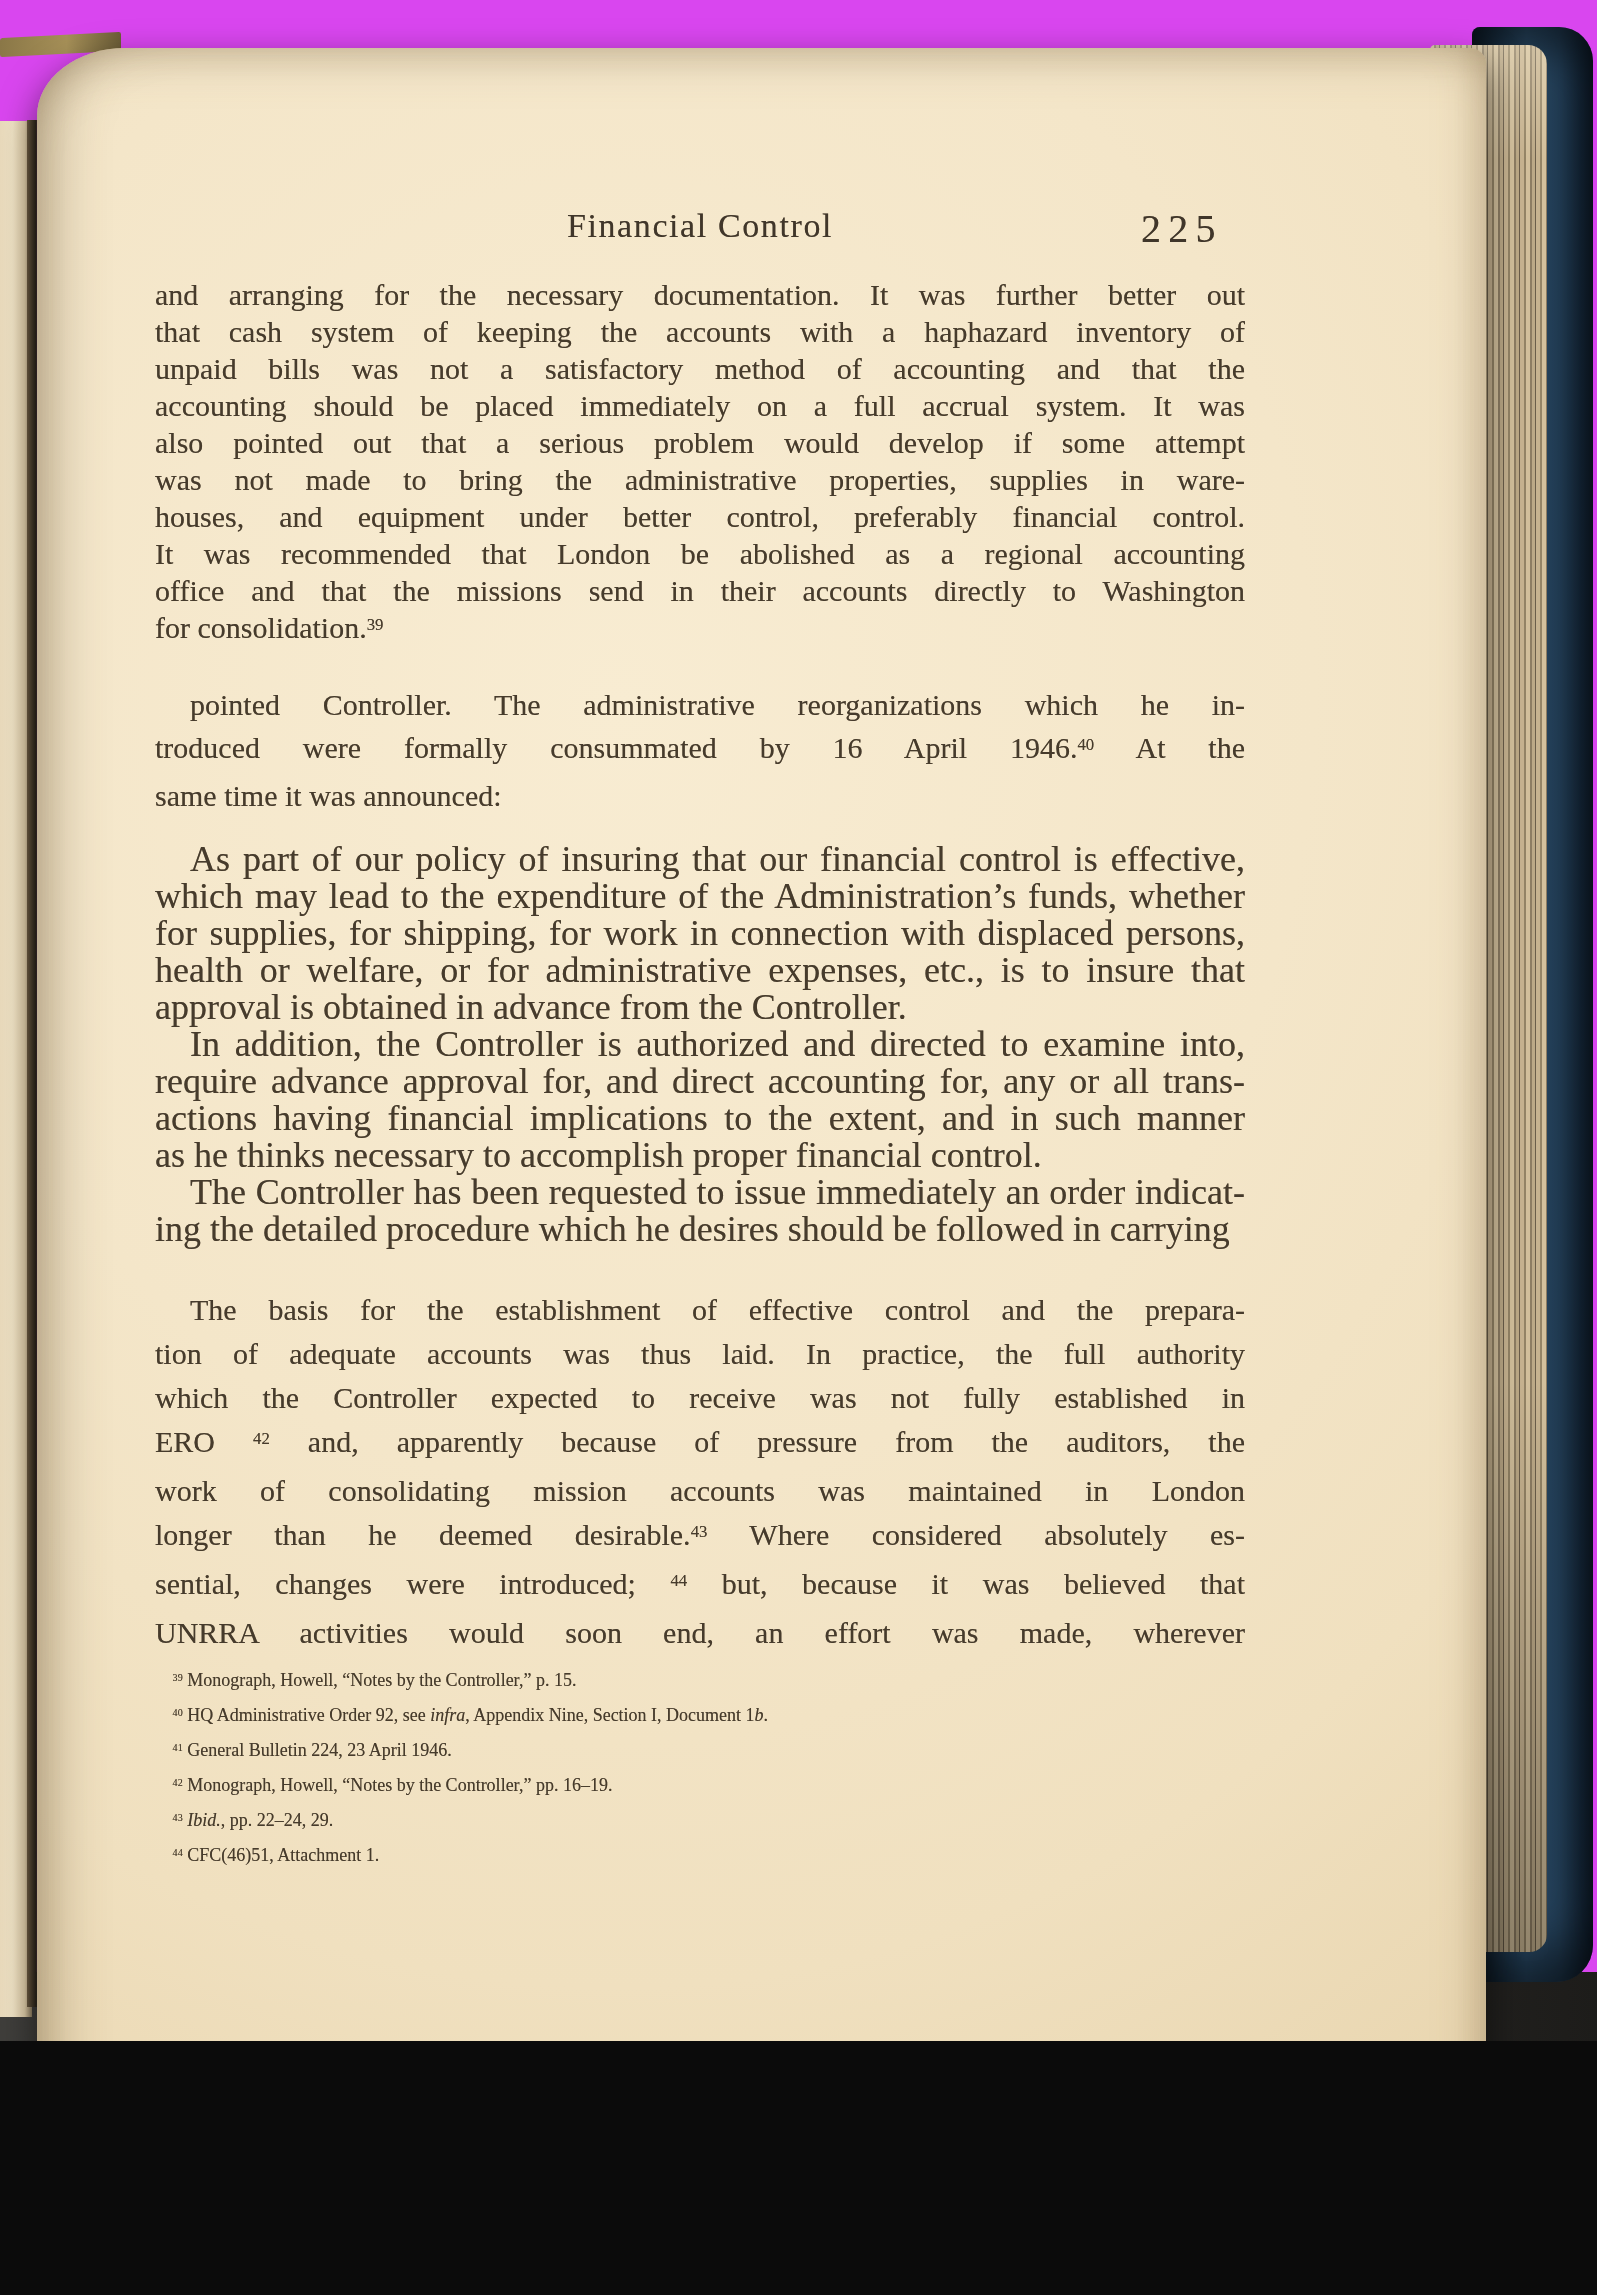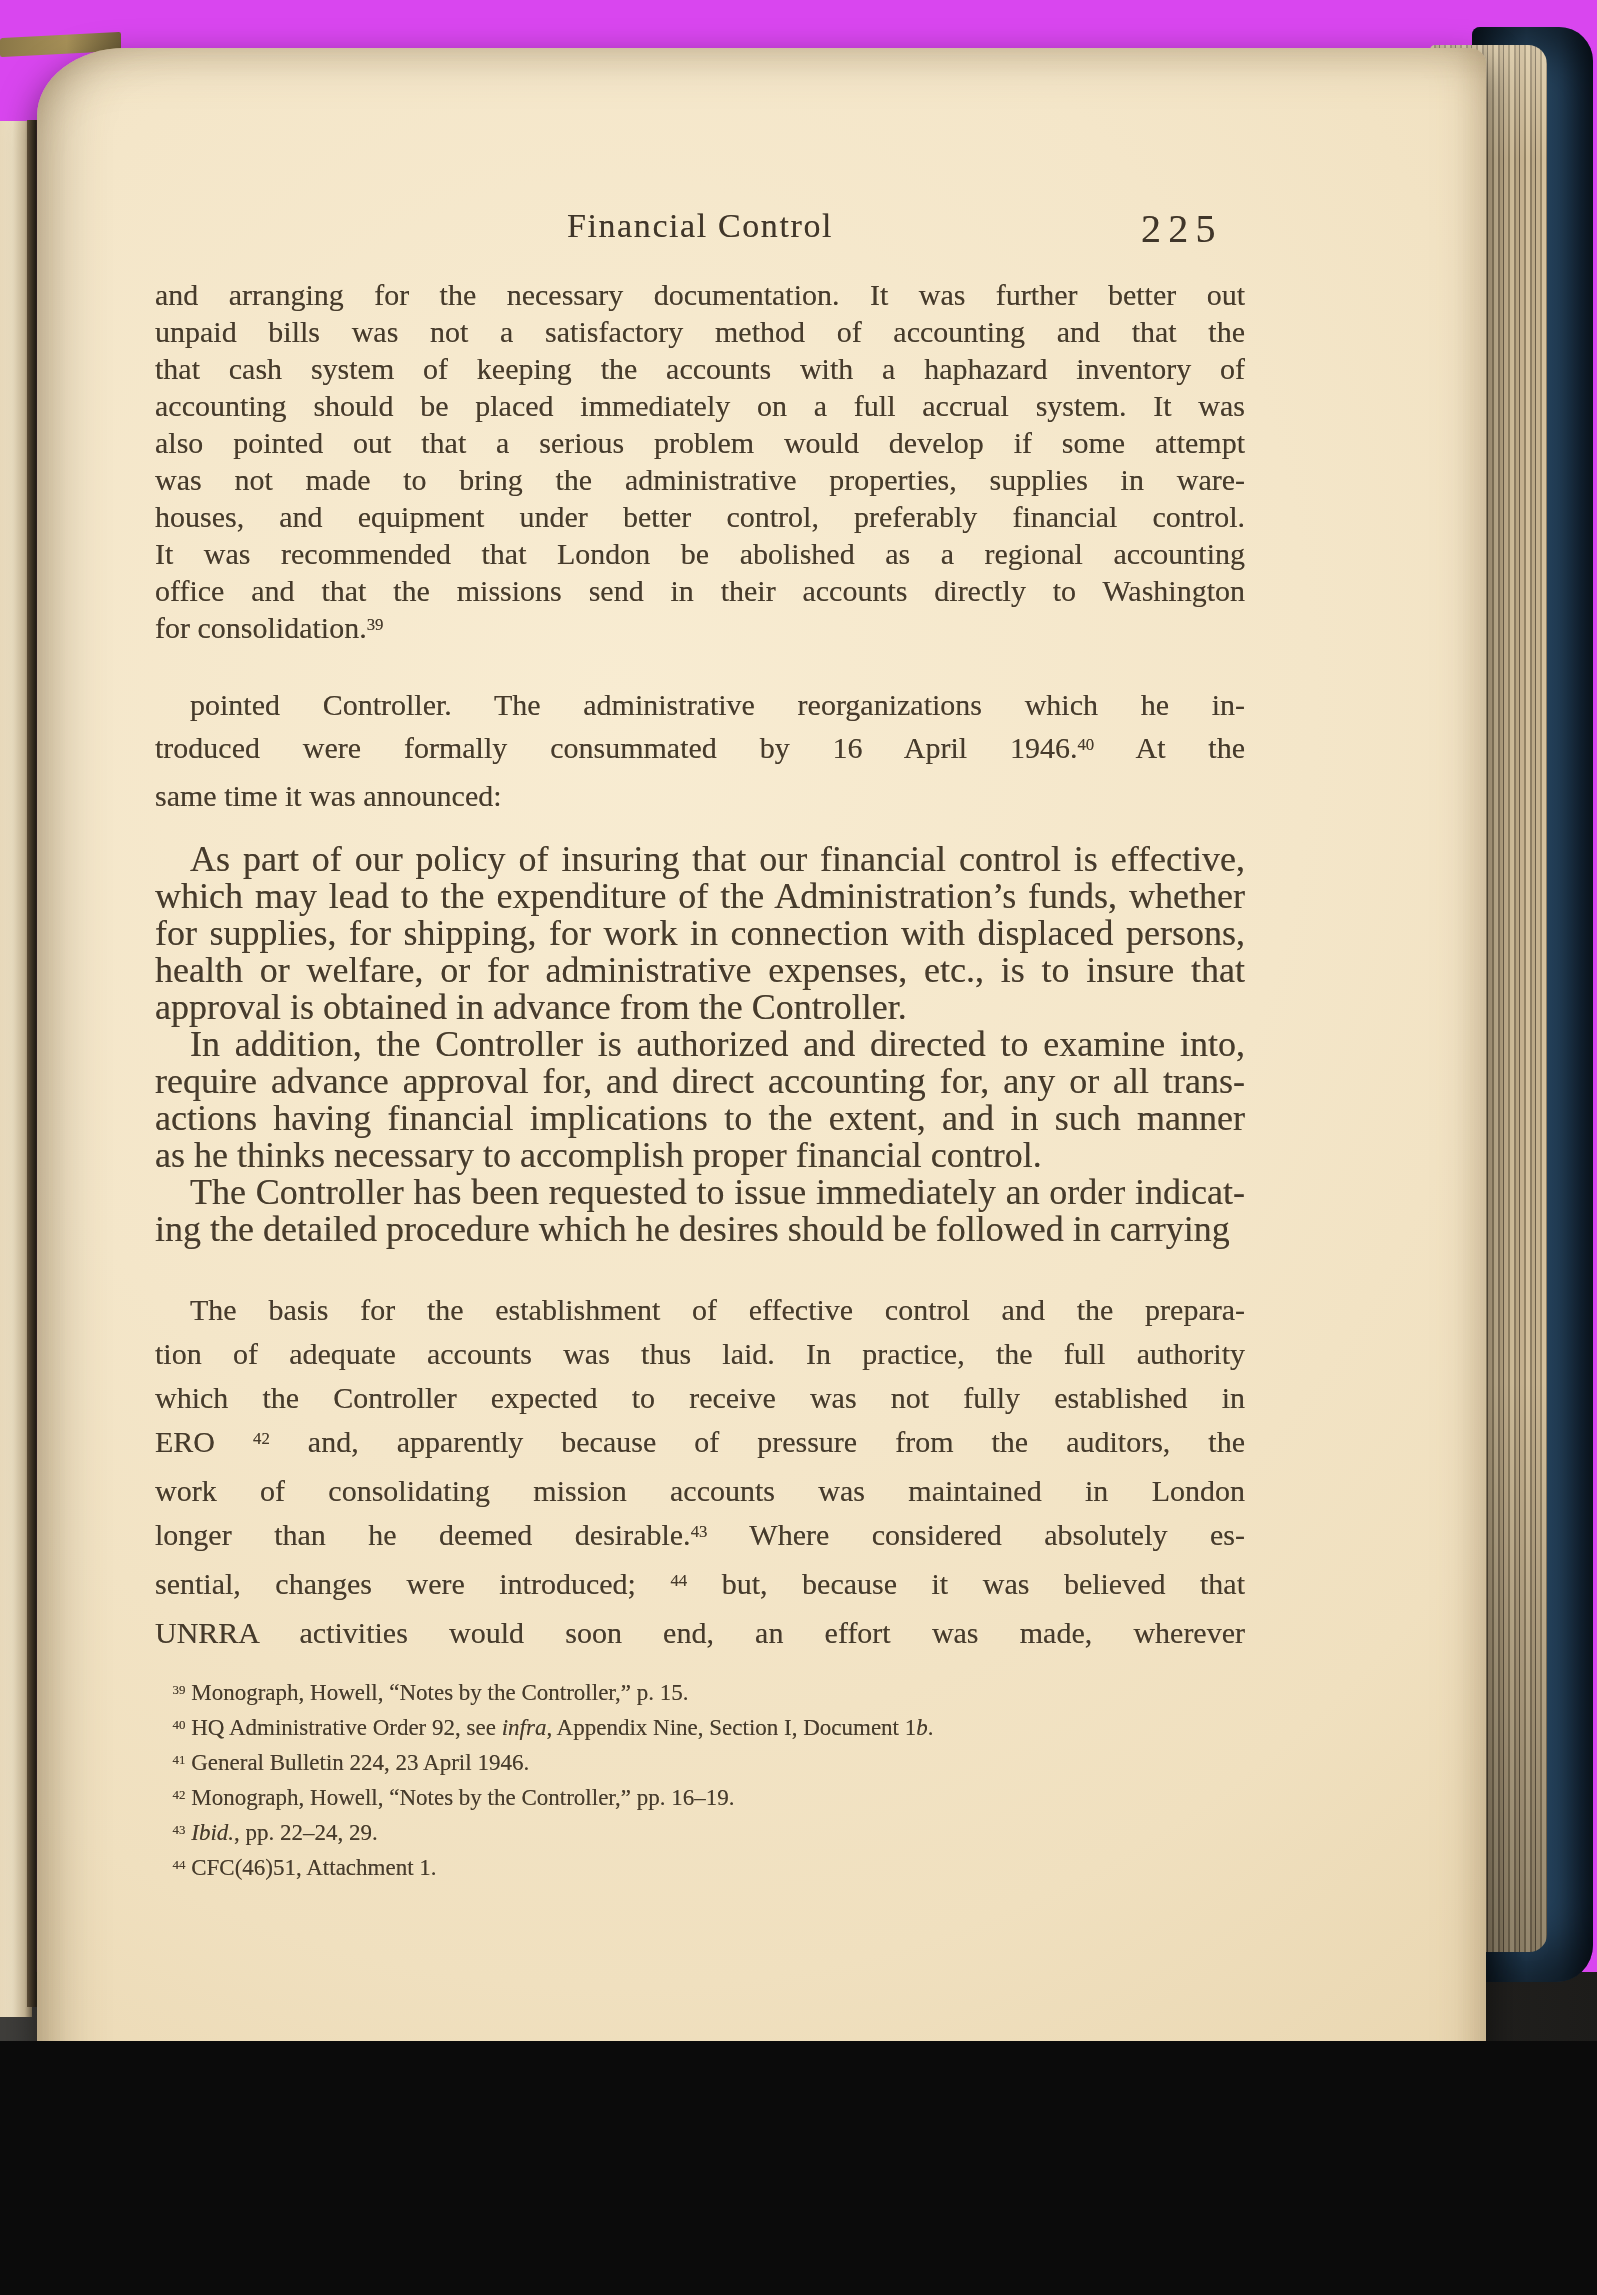--- a/index.html
+++ b/index.html
@@ -76,21 +76,21 @@
   .para.indent-first .line:first-child{text-indent:35px;}
   .p1{margin-top:29px;}
   .p1 .line{line-height:37px;}
   .p2{margin-top:32px;}
   .p2 .line{line-height:43px;}
   .quote{margin-top:24px;}
   .quote .para{font-size:36px;}
   .quote .line{line-height:37px;}
   .p3{margin-top:40px;}
   .p3 .line{line-height:44px;}
-  .footnotes{margin-top:22px;font-size:23px;}
+  .footnotes{margin-top:9px;font-size:18px;}
   .footnotes .line{line-height:32px;text-align-last:left;padding-left:17.6px;}
   sup{font-size:.56em;vertical-align:baseline;position:relative;top:-.48em;letter-spacing:0;}
   i{font-style:italic;}
 </style>
 </head>
 <body>
 
 <div class="scene">
   <div class="floor"></div>
   <div class="cover"></div>
@@ -102,22 +102,22 @@
   <div class="page">
     <div class="text-col">
 
       <div class="running-header">
         <div class="title">Financial Control</div>
         <div class="pageno">225</div>
       </div>
 
       <div class="para p1">
           <div class="line">and arranging for the necessary documentation. It was further better out</div>
+          <div class="line">that cash system of keeping the accounts with a haphazard inventory of</div>
           <div class="line">unpaid bills was not a satisfactory method of accounting and that the</div>
-          <div class="line">that cash system of keeping the accounts with a haphazard inventory of</div>
           <div class="line">accounting should be placed immediately on a full accrual system. It was</div>
           <div class="line">also pointed out that a serious problem would develop if some attempt</div>
           <div class="line">was not made to bring the administrative properties, supplies in ware-</div>
           <div class="line">houses, and equipment under better control, preferably financial control.</div>
           <div class="line">It was recommended that London be abolished as a regional accounting</div>
           <div class="line">office and that the missions send in their accounts directly to Washington</div>
           <div class="line">for consolidation.<sup>39</sup></div>
         </div>
 
       <div class="para p2 indent-first">

